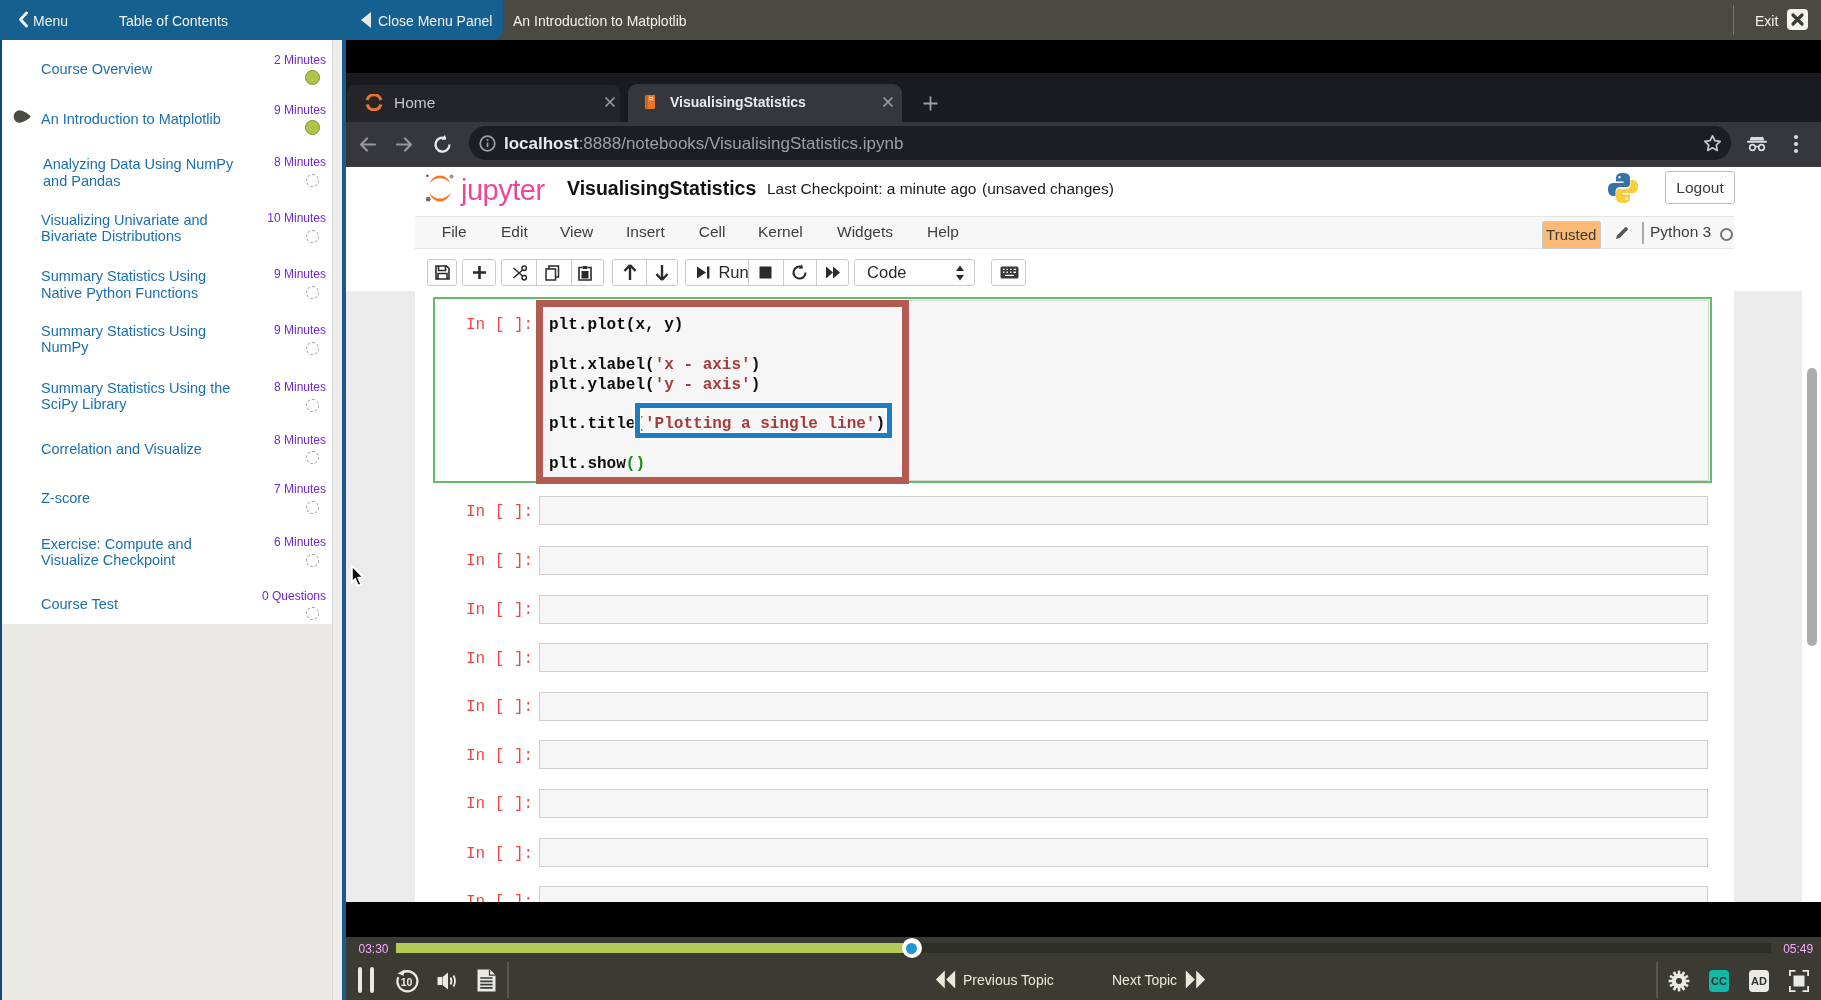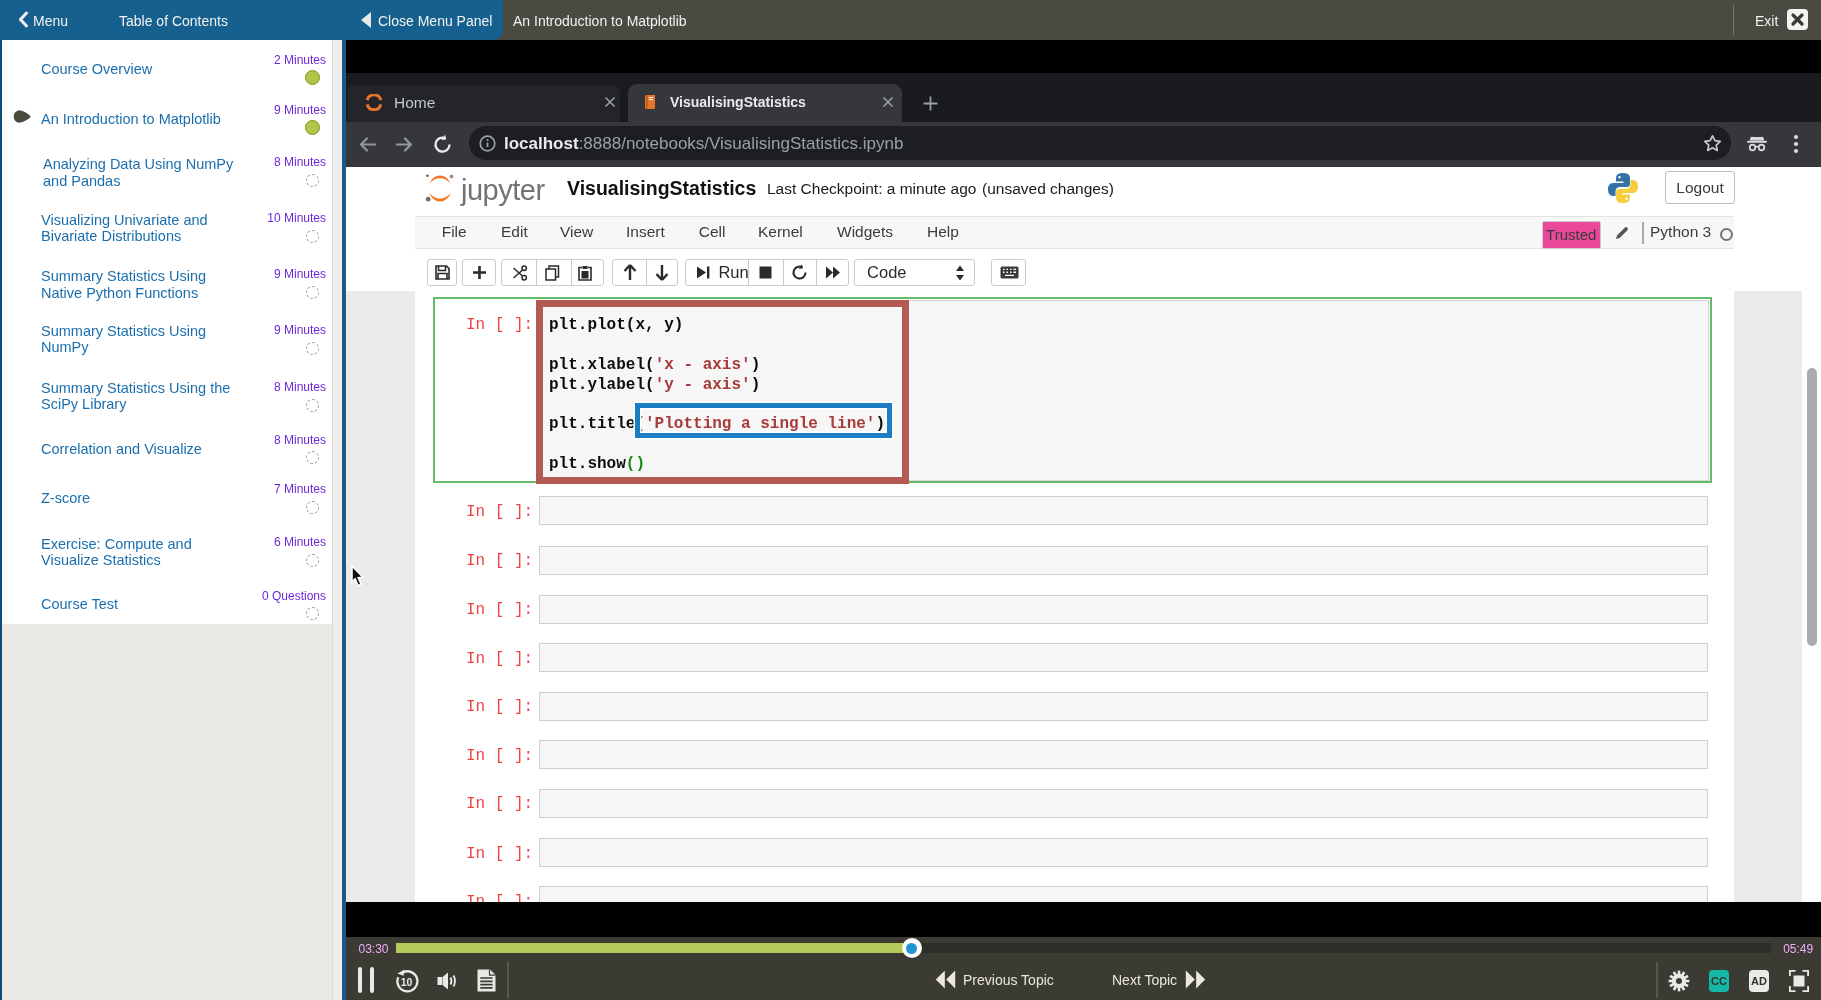--- a/index.html
+++ b/index.html
@@ -103,21 +103,21 @@
   <div class="circ todo" style="top:358.8px;"></div>
 
   <div class="abs toc-label" style="left:41px;top:400.6px;">Correlation and Visualize</div>
   <div class="toc-time" style="top:392.7px;">8 Minutes</div>
   <div class="circ todo" style="top:411px;"></div>
 
   <div class="abs toc-label" style="left:41px;top:450.1px;">Z-score</div>
   <div class="toc-time" style="top:442.2px;">7 Minutes</div>
   <div class="circ todo" style="top:461.2px;"></div>
 
-  <div class="abs toc-label" style="left:41px;top:495.7px;width:200px;">Exercise: Compute and Visualize Statistics</div>
+  <div class="abs toc-label" style="left:41px;top:495.7px;width:200px;">Exercise: Compute and Visualize Checkpoint</div>
   <div class="toc-time" style="top:495px;">6 Minutes</div>
   <div class="circ todo" style="top:513.9px;"></div>
 
   <div class="abs toc-label" style="left:41px;top:556.4px;">Course Test</div>
   <div class="toc-time" style="top:548.8px;">0 Questions</div>
   <div class="circ todo" style="top:567.1px;"></div>
 </div>
 
 <div class="abs" id="player">
   <div class="abs" id="browser">
@@ -181,40 +181,40 @@
     </div>
     <div class="abs" id="content">
 
       <svg class="abs" style="left:78px;top:5px;" width="32" height="33" viewBox="0 0 32 33">
         <path d="M5.5 11.5 Q10 6.2 16 6.2 Q22 6.2 26.5 11.5 Q23 3.5 16 3.5 Q9 3.5 5.5 11.5 Z" fill="#f37726"></path>
         <path d="M5 20.5 Q9.5 26.5 16 26.5 Q22.5 26.5 27 20.5 Q23.5 29.5 16 29.5 Q8.5 29.5 5 20.5 Z" fill="#f37726"></path>
         <circle cx="27.5" cy="4.5" r="2" fill="#989798"></circle>
         <circle cx="4.2" cy="27.2" r="2.4" ffor="" fill="#6f7070"></circle>
         <circle cx="3.4" cy="3.8" r="1.3" fill="#615f61"></circle>
       </svg>
-      <div class="abs" style="left:115px;top:7px;font-size:29px;color:#737373;letter-spacing:-0.5px;">jupyter</div>
+      <div class="abs" style="left:115px;top:7px;font-size:29px;color:#ec4899;letter-spacing:-0.5px;">jupyter</div>
       <div class="abs" style="left:221px;top:10px;font-size:19.5px;font-weight:bold;color:#111;">VisualisingStatistics</div>
       <div class="abs" style="left:421px;top:13.5px;font-size:15.5px;color:#1a1a1a;">Last Checkpoint: a minute ago</div>
       <div class="abs" style="left:636px;top:13.5px;font-size:15.5px;color:#1a1a1a;">(unsaved changes)</div>
       <svg class="abs" style="left:1260px;top:3px;" width="34" height="36" viewBox="0 0 34 34">
         <path d="M16.8 2 Q10 2 10 7 L10 10.5 L17.5 10.5 L17.5 12 L7 12 Q2 12 2 18.5 Q2 25 7 25 L9.5 25 L9.5 20.5 Q9.5 16 14.5 16 L21 16 Q24 16 24 12.5 L24 7 Q24 2 16.8 2 Z M13.5 5 Q14.7 5 14.7 6.2 Q14.7 7.4 13.5 7.4 Q12.3 7.4 12.3 6.2 Q12.3 5 13.5 5 Z" fill="#3572a5"></path>
         <path d="M17.2 32 Q24 32 24 27 L24 23.5 L16.5 23.5 L16.5 22 L27 22 Q32 22 32 15.5 Q32 9 27 9 L24.5 9 L24.5 13.5 Q24.5 18 19.5 18 L13 18 Q10 18 10 21.5 L10 27 Q10 32 17.2 32 Z M20.5 29 Q19.3 29 19.3 27.8 Q19.3 26.6 20.5 26.6 Q21.7 26.6 21.7 27.8 Q21.7 29 20.5 29 Z" fill="#f8cd3c"></path>
       </svg>
       <div class="abs" style="left:1319px;top:4.2px;width:70px;height:33.2px;border:1px solid #bcbcbc;border-radius:3px;font-size:15.5px;color:#3a3a3a;text-align:center;line-height:31px;">Logout</div>
 
       <div class="abs" style="left:69px;top:49.5px;width:1319px;height:33px;background:#f7f7f7;border-top:1px solid #e4e4e4;border-bottom:1px solid #e4e4e4;"></div>
       <div class="menu-item" style="left:95.7px;top:56.5px;">File</div>
       <div class="menu-item" style="left:155px;top:56.5px;">Edit</div>
       <div class="menu-item" style="left:214px;top:56.5px;">View</div>
       <div class="menu-item" style="left:280px;top:56.5px;">Insert</div>
       <div class="menu-item" style="left:352.7px;top:56.5px;">Cell</div>
       <div class="menu-item" style="left:412px;top:56.5px;">Kernel</div>
       <div class="menu-item" style="left:491px;top:56.5px;">Widgets</div>
       <div class="menu-item" style="left:581px;top:56.5px;">Help</div>
-      <div class="abs" style="left:1195.5px;top:54.4px;width:59.5px;height:27.7px;border:1px solid #cbcbcb;border-radius:2px;background:#ec4899;font-size:15px;color:#3a3a3a;text-align:center;line-height:26px;">Trusted</div>
+      <div class="abs" style="left:1195.5px;top:54.4px;width:59.5px;height:27.7px;border:1px solid #cbcbcb;border-radius:2px;background:#fdba74;font-size:15px;color:#3a3a3a;text-align:center;line-height:26px;">Trusted</div>
       <svg class="abs" style="left:1268px;top:58px;" width="16" height="16" viewBox="0 0 16 16">
           <path d="M2 14 L3 10.5 L11 2.5 Q12 1.5 13.3 2.8 Q14.6 4 13.6 5 L5.6 13 Z" fill="#555"></path>
         </svg>
       <div class="abs" style="left:1296px;top:55px;width:1.5px;height:22px;background:#aaa;"></div>
       <div class="menu-item" style="left:1304px;top:56.5px;">Python 3</div>
       <div class="abs" style="left:1373.8px;top:61.3px;width:13px;height:13px;border:2px solid #757575;border-radius:50%;"></div>
 
       <div class="tbtn" style="left:81px;top:92px;width:30px;"><svg style="margin:5px 0 0 7px;" width="15" height="15" viewBox="0 0 15 15">
             <path d="M1 1 L11.5 1 L14 3.5 L14 14 L1 14 Z M3.5 1 L3.5 5.5 L10.5 5.5 L10.5 1 M3 14 L3 8.5 L12 8.5 L12 14" fill="none" stroke="#2a2a2a" stroke-width="1.6"></path>
           </svg></div>

